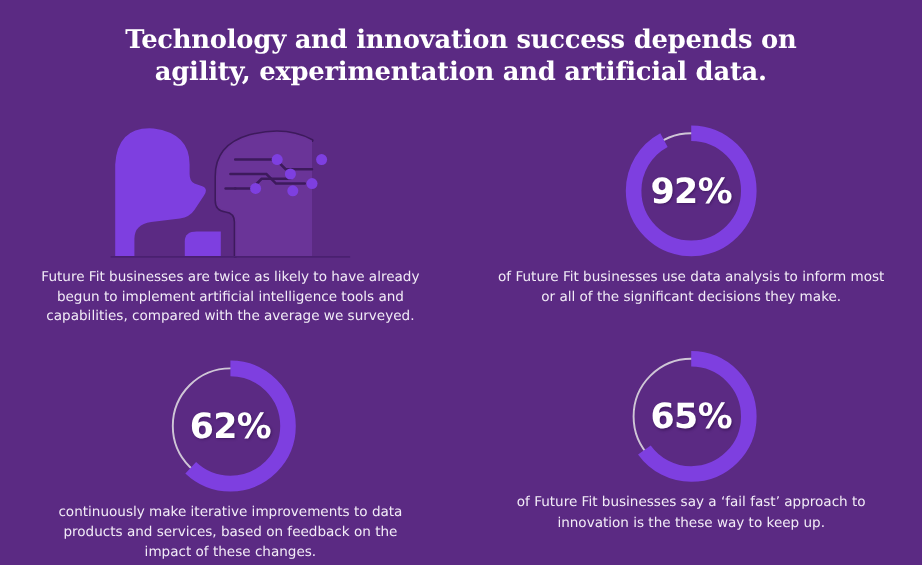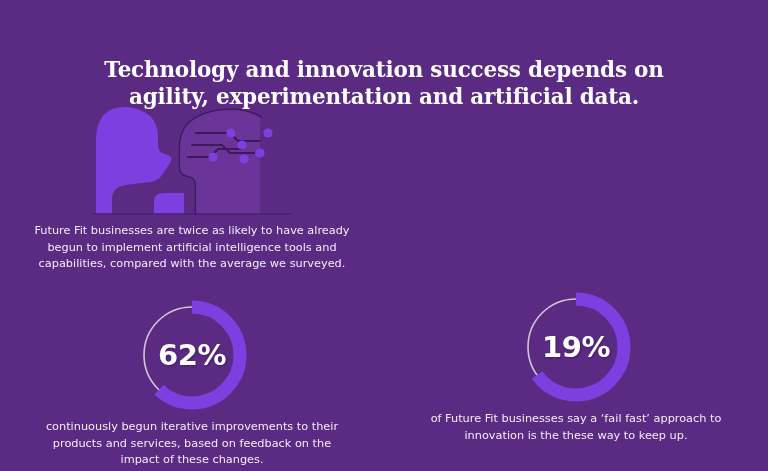--- a/index.html
+++ b/index.html
@@ -19,21 +19,20 @@
     box-sizing:border-box;
   }
 
   
   .title-block{
     position:absolute;
     top:20px;left:0;width:768px;
     text-align:center;
     padding:0 40px;
     box-sizing:border-box;
-    margin-top:36px;
   }
   .title-line{
     font-family:"DejaVu Serif", serif;
     font-weight:bold;
     font-size:21.5px;
     line-height:27px;
     color:#ffffff;
     letter-spacing:-0.2px;
     white-space:nowrap;
   }
@@ -146,41 +145,53 @@
                        Q6 2 4 34 L4 111 Z" fill="#7e3fe0"></path>
               <path d="M62 111 L62 98 Q62 90 72 90 L92 90 L92 111 Z" fill="#7e3fe0"></path>
             </g>
             <line x1="0" y1="111" x2="200" y2="111" stroke="#4a2070" stroke-width="1.5"></line>
           </svg>
         </div>
       </div>
       <div class="caption">Future Fit businesses are twice as likely to have already begun to implement artificial intelligence tools and capabilities, compared with the average we surveyed.</div>
     </div>
 
+    <div class="cell cell-tr">
+      <div class="visual">
+        <div class="donut-wrap">
+          <svg width="112" height="112" viewBox="0 0 112 112" aria-hidden="true">
+            <circle cx="56" cy="56" r="48" fill="none" stroke="#cfc6d6" stroke-width="1.6"></circle>
+            <circle class="donut-arc" cx="56" cy="56" r="48" fill="none" stroke="#7e3fe0" stroke-width="13" stroke-linecap="butt" transform="rotate(-90 56 56)" stroke-dasharray="277.46546316505055 301.59289474462014"></circle>
+          </svg>
+          <div class="donut-label">92%</div>
+        </div>
+      </div>
+      <div class="caption caption-narrow">of Future Fit businesses use data analysis to inform most or all of the significant decisions they make.</div>
+    </div>
 
     <div class="cell cell-bl">
       <div class="visual">
         <div class="donut-wrap">
           <svg width="112" height="112" viewBox="0 0 112 112" aria-hidden="true">
             <circle cx="56" cy="56" r="48" fill="none" stroke="#cfc6d6" stroke-width="1.6"></circle>
             <circle class="donut-arc" cx="56" cy="56" r="48" fill="none" stroke="#7e3fe0" stroke-width="13" stroke-linecap="butt" transform="rotate(-90 56 56)" stroke-dasharray="186.98759474166448 301.59289474462014"></circle>
           </svg>
           <div class="donut-label">62%</div>
         </div>
       </div>
-      <div class="caption">continuously begun iterative improvements to their products and services, based on feedback on the impact of these changes.</div>
+      <div class="caption">continuously make iterative improvements to data products and services, based on feedback on the impact of these changes.</div>
     </div>
 
     <div class="cell cell-br">
       <div class="visual">
         <div class="donut-wrap">
           <svg width="112" height="112" viewBox="0 0 112 112" aria-hidden="true">
             <circle cx="56" cy="56" r="48" fill="none" stroke="#cfc6d6" stroke-width="1.6"></circle>
             <circle class="donut-arc" cx="56" cy="56" r="48" fill="none" stroke="#7e3fe0" stroke-width="13" stroke-linecap="butt" transform="rotate(-90 56 56)" stroke-dasharray="196.0353815840031 301.59289474462014"></circle>
           </svg>
-          <div class="donut-label">19%</div>
+          <div class="donut-label">65%</div>
         </div>
       </div>
       <div class="caption caption-narrow">of Future Fit businesses say a ‘fail fast’ approach to innovation is the these way to keep up.</div>
     </div>
 
   </div>
 </div>
 
 </body></html>

